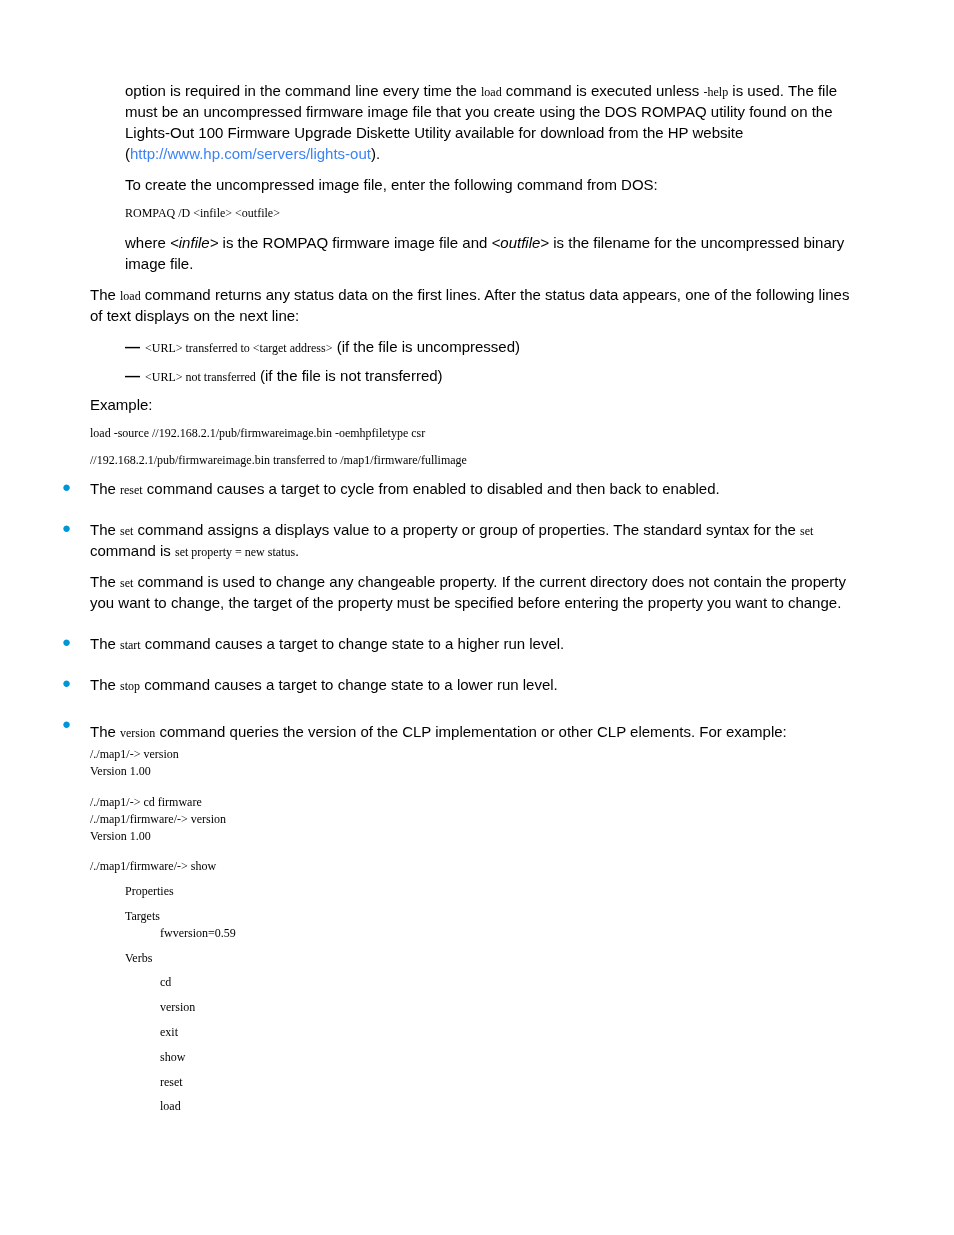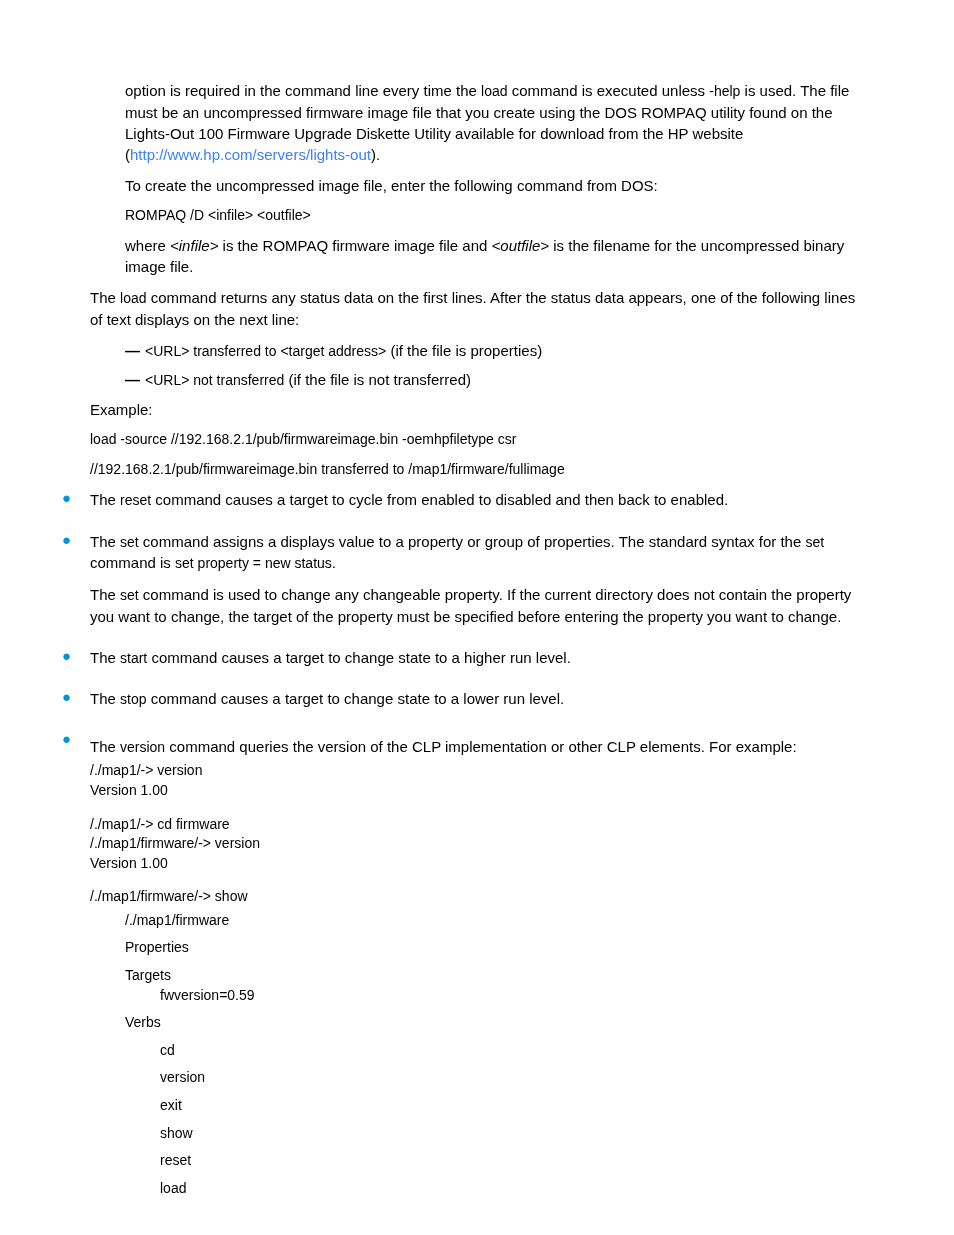--- a/index.html
+++ b/index.html
@@ -7,22 +7,22 @@
     font-size: 15px;
     line-height: 1.4;
     color: #000;
     margin: 0;
     padding: 80px 90px 40px 90px;
     width: 954px;
     box-sizing: border-box;
     background: #fff;
   }
   .mono {
-    font-family: Liberation Sans, sans-serif;
-    font-size: 14px;
+    font-family: Liberation Serif, serif;
+    font-size: 12px;
   }
   .indent1 { margin-left: 35px; }
   .para { margin: 0 0 10px 0; }
   .dash-row { margin: 0 0 8px 0; padding-left: 0px; }
   .dash-row .dash { display: inline-block; width: 20px; vertical-align: top; font-weight: bold; }
   .dash-row .dcontent { display: inline; }
   .bullet-item { display: flex; align-items: flex-start; margin: 8px 0 10px 0; }
   .bullet-dot { color: #0096d6; font-size: 15px; line-height: 1.2; width: 28px; flex-shrink: 0; margin-left: -28px; }
   .bullet-body { flex: 1; }
   .italic { font-style: italic; }
@@ -46,21 +46,21 @@
     <span>where </span><span class="italic">&lt;infile&gt;</span><span> is the ROMPAQ firmware image file and </span><span class="italic">&lt;outfile&gt;</span><span> is the filename for the uncompressed binary image file.</span>
   </p>
 </div>
 
 <p class="para">
   <span>The </span><span class="mono">load</span><span> command returns any status data on the first lines. After the status data appears, one of the following lines of text displays on the next line:</span>
 </p>
 
 <div class="indent1">
   <div class="dash-row">
-    <span class="dash">—</span><span class="dcontent"><span class="mono">&lt;URL&gt; transferred to &lt;target address&gt;</span><span> (if the file is properties)</span></span>
+    <span class="dash">—</span><span class="dcontent"><span class="mono">&lt;URL&gt; transferred to &lt;target address&gt;</span><span> (if the file is uncompressed)</span></span>
   </div>
   <div class="dash-row">
     <span class="dash">—</span><span class="dcontent"><span class="mono">&lt;URL&gt; not transferred</span><span> (if the file is not transferred)</span></span>
   </div>
 </div>
 
 <p class="para">Example:</p>
 <p class="para mono">load -source //192.168.2.1/pub/firmwareimage.bin -oemhpfiletype csr</p>
 <p class="para mono">//192.168.2.1/pub/firmwareimage.bin transferred to /map1/firmware/fullimage</p>
 
@@ -108,21 +108,20 @@
   <div class="bullet-body">
     <p class="para" style="margin-bottom:2px;margin-top:6px;">
       <span>The </span><span class="mono">version</span><span> command queries the version of the CLP implementation or other CLP elements. For example:</span>
     </p>
     <div class="mono preblock">/./map1/-&gt; version
 Version 1.00</div>
     <div class="mono preblock">/./map1/-&gt; cd firmware
 /./map1/firmware/-&gt; version
 Version 1.00</div>
     <div class="mono preblock" style="margin-bottom:4px;">/./map1/firmware/-&gt; show</div>
-    <div class="mono sub1">/./map1/firmware</div>
     <div class="mono sub1" style="margin-top:8px;">Properties</div>
     <div class="mono sub1" style="margin-top:8px;">Targets</div>
     <div class="mono sub2" style="margin-top:0;">fwversion=0.59</div>
     <div class="mono sub1" style="margin-top:8px;">Verbs</div>
     <div class="mono sub2" style="margin-top:8px;">cd</div>
     <div class="mono sub2" style="margin-top:8px;">version</div>
     <div class="mono sub2" style="margin-top:8px;">exit</div>
     <div class="mono sub2" style="margin-top:8px;">show</div>
     <div class="mono sub2" style="margin-top:8px;">reset</div>
     <div class="mono sub2" style="margin-top:8px;">load</div>

